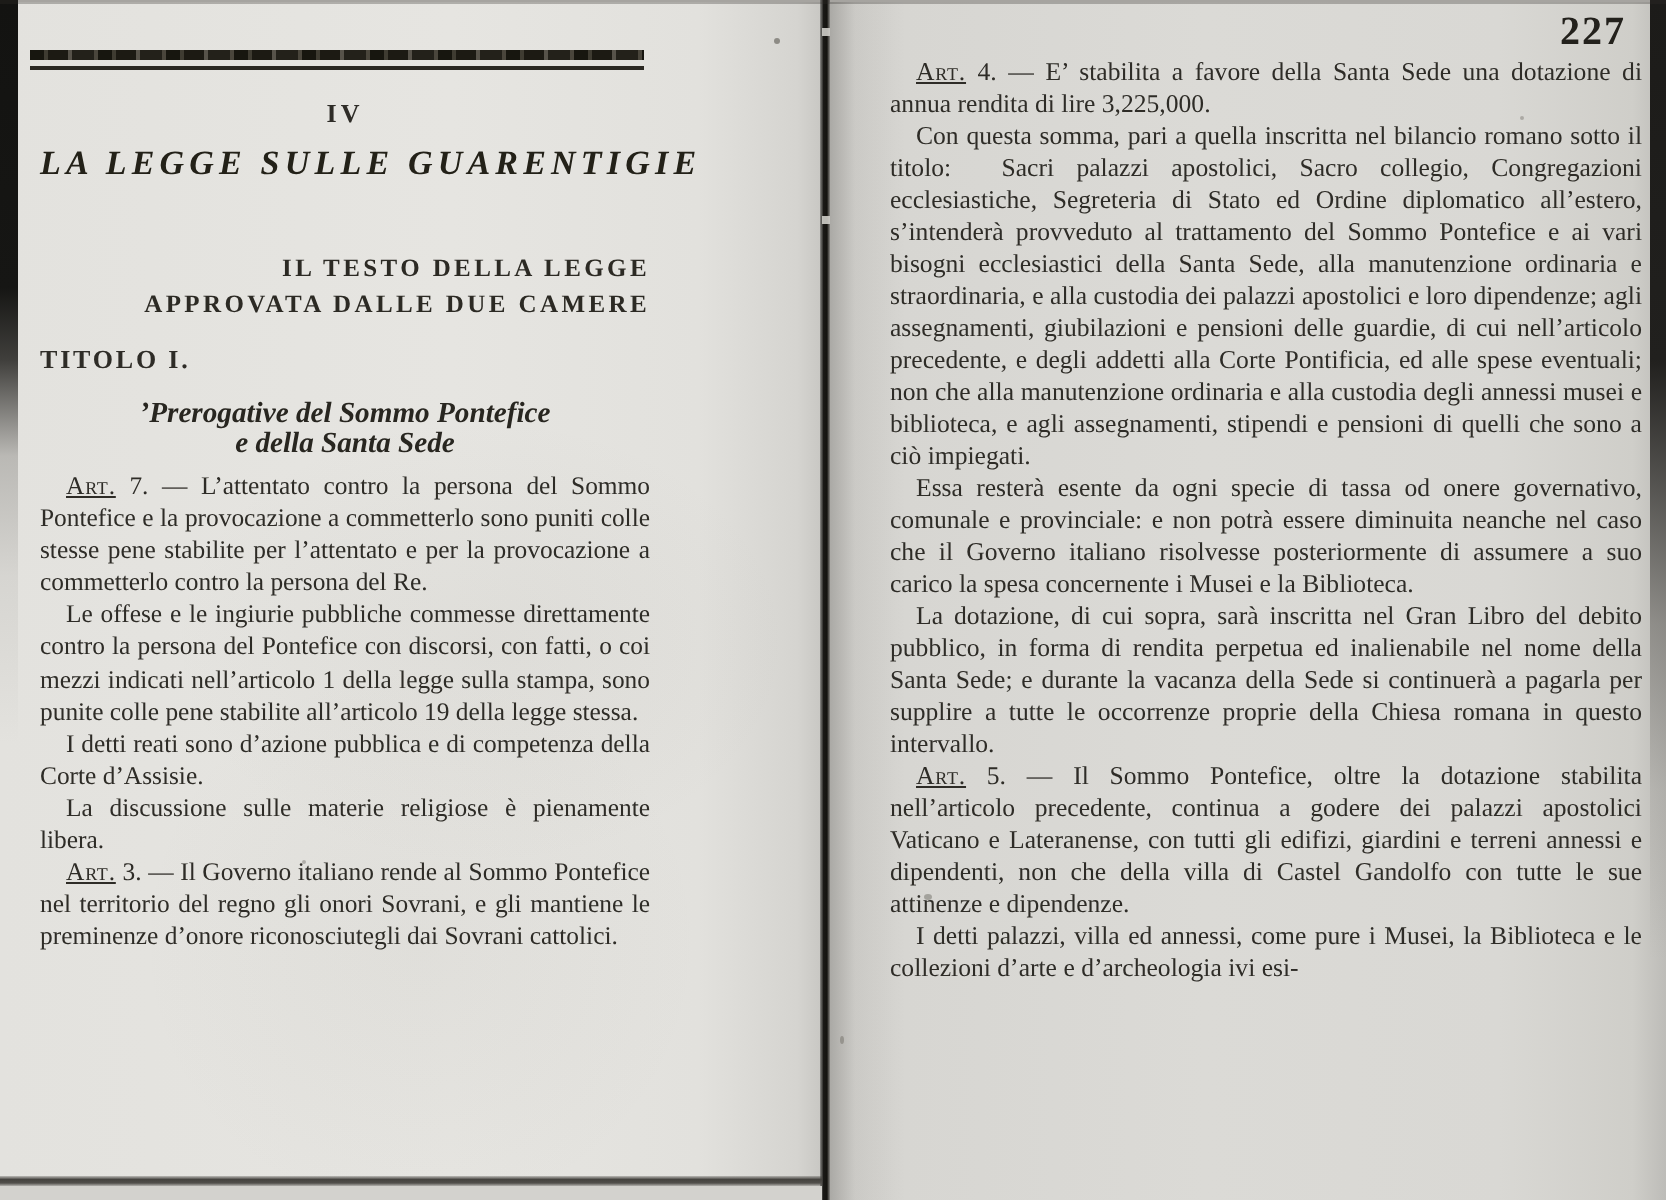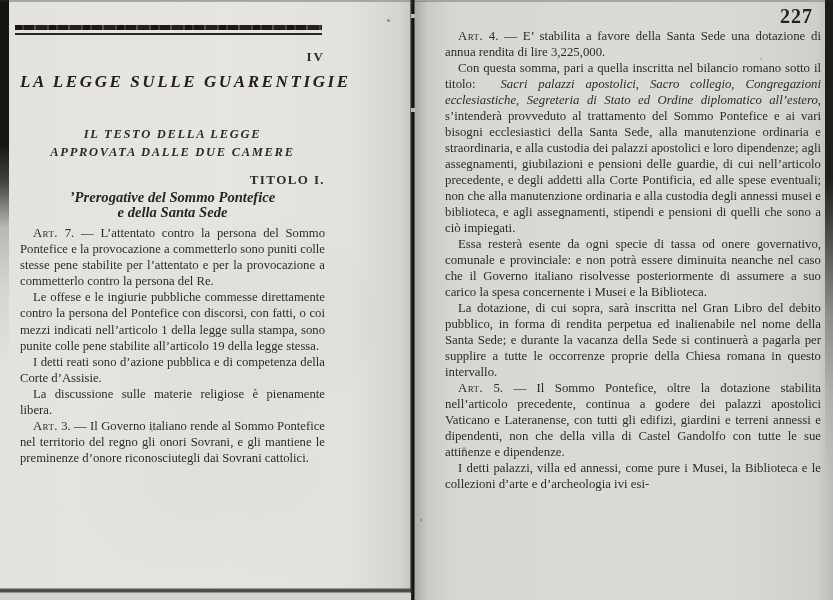--- a/index.html
+++ b/index.html
@@ -46,36 +46,36 @@
   .below-left-page{position:absolute;left:0;top:593px;width:411px;height:7px;background:#d3d2ce;}
   
   .ornament{position:absolute;left:15px;top:24px;width:307px;}
   .ornament .thick{
     height:5px;
     background:repeating-linear-gradient(90deg,#17160f 0 7px,#3f3c32 7px 9px,#1c1a13 9px 19px,#57534a 19px 21px,#23211a 21px 32px,#4a463c 32px 34px);
   }
   .ornament .thin{height:2px;margin-top:3px;background:#2a2822;}
   
   .lp-content{position:absolute;left:20px;top:36px;width:305px;}
-  .chapter-num{margin-top:12px;text-align:right;font-weight:bold;font-size:13px;letter-spacing:2px;}
+  .chapter-num{margin-top:12px;text-align:center;font-weight:bold;font-size:13px;letter-spacing:2px;}
   .chapter-title{
     margin:7px 0 0 0;font-weight:bold;font-style:italic;
     font-size:17px;letter-spacing:2.6px;white-space:nowrap;color:#232118;
   }
-  .law-heading{margin-top:33px;text-align:center;font-weight:bold;font-size:12.5px;letter-spacing:1.7px;line-height:18px;color:#2c2a24;font-style:italic;}
-  .titolo{margin-top:11px;text-align:right;font-weight:bold;font-size:13px;letter-spacing:1.4px;}
-  .subtitle{margin-top:2px;text-align:center;font-weight:bold;font-style:italic;font-size:14.6px;line-height:15px;color:#282620;}
+  .law-heading{margin-top:33px;text-align:right;font-weight:bold;font-size:12.5px;letter-spacing:1.7px;line-height:18px;color:#2c2a24;}
+  .titolo{margin-top:11px;text-align:left;font-weight:bold;font-size:13px;letter-spacing:1.4px;}
+  .subtitle{margin-top:12px;text-align:center;font-weight:bold;font-style:italic;font-size:14.6px;line-height:15px;color:#282620;}
   .body-left{margin-top:5px;text-align:justify;font-size:12.7px;line-height:16.1px;}
   
   .pagenum{position:absolute;right:20px;top:4px;font-weight:bold;font-size:20px;letter-spacing:1px;color:#23211c;}
   .body-right{position:absolute;left:30px;top:27px;width:376px;text-align:justify;font-size:12.8px;line-height:16px;}
   
   .para{margin:0;text-indent:13px;}
-  .sc{font-variant:small-caps;letter-spacing:.4px;}
-  .it{font-style:italic;margin-left:14px;}
+  .sc{font-variant:small-caps;letter-spacing:.4px;text-decoration:underline;}
+  .it{margin-left:14px;}
   
   .speck{position:absolute;border-radius:50%;background:#8d8b85;}
 </style>
 </head>
 <body>
 
 <div class="scan">
 
   <div class="page page-left">
     <div class="ornament">

